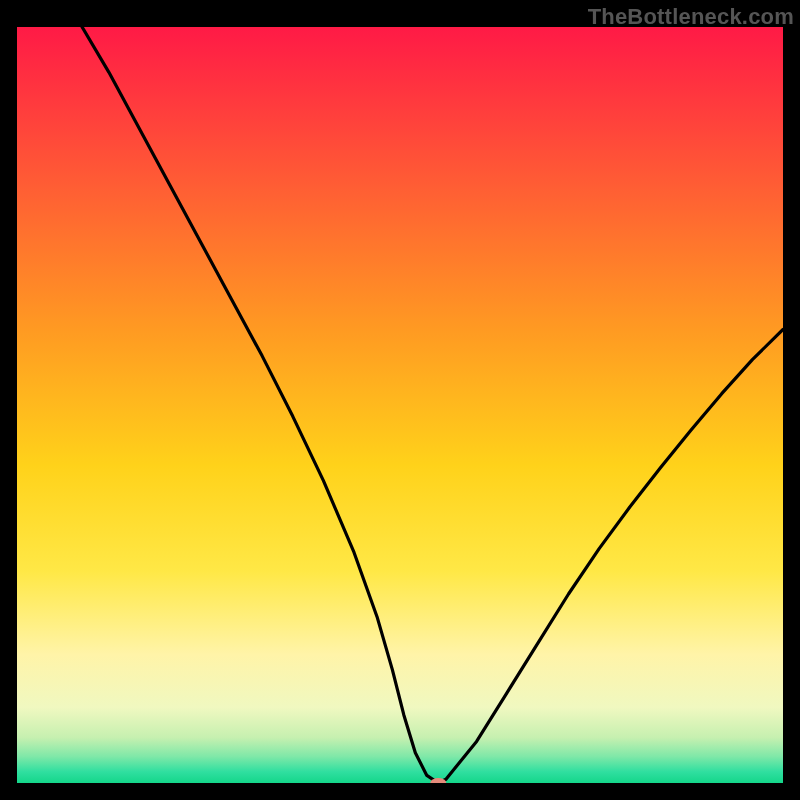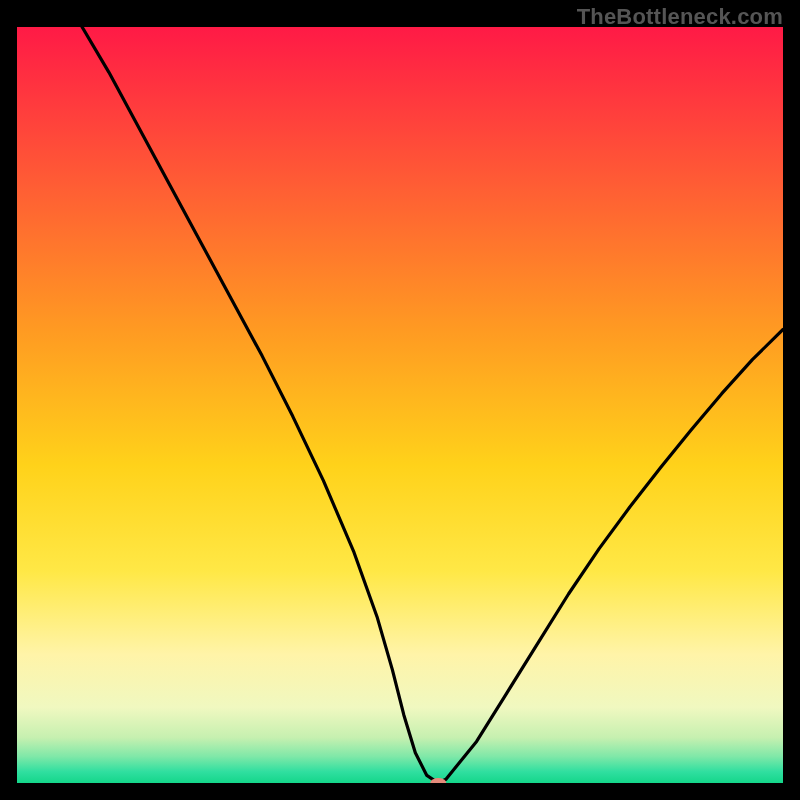--- a/index.html
+++ b/index.html
@@ -13,21 +13,21 @@
   }
   .frame {
     position: relative;
     width: 800px;
     height: 800px;
     background: #000;
   }
   .watermark {
     position: absolute;
     top: 4px;
-    right: 17px;
+    right: 6px;
     color: #555;
     font-size: 22px;
     font-weight: 600;
     letter-spacing: 0.2px;
     user-select: none;
   }
   .plot-wrap {
     position: absolute;
     left: 17px;
     top: 27px;

